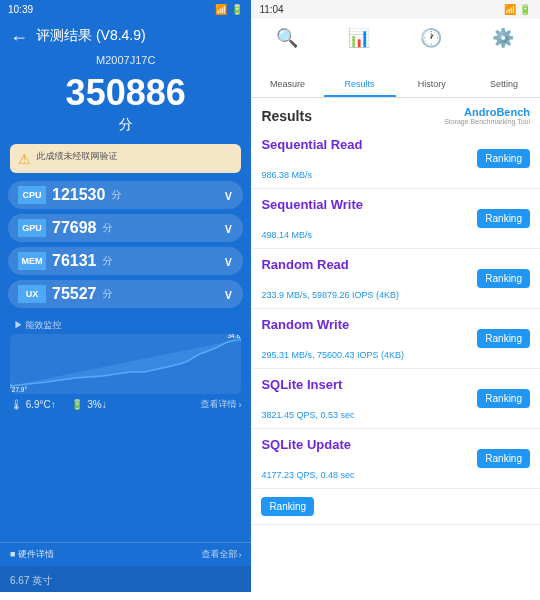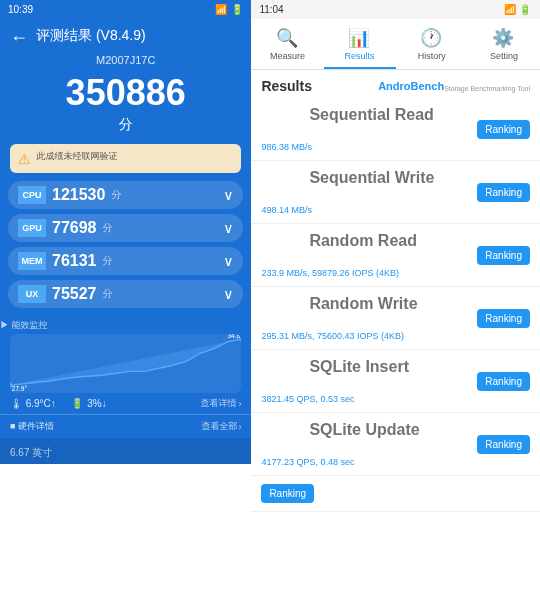--- a/index.html
+++ b/index.html
@@ -7,21 +7,21 @@
       width: 540px;
       height: 600px;
       display: flex;
       font-family: Arial, sans-serif;
       overflow: hidden;
     }
 
     
     .left-panel {
       width: 270px;
-      height: 464px;
+      height: 592px;
       background: #1a6fd4;
       display: flex;
       flex-direction: column;
       overflow: hidden;
     }
     .left-status-bar {
       display: flex;
       justify-content: space-between;
       align-items: center;
       padding: 4px 8px;
@@ -126,21 +126,21 @@
       color: rgba(255,255,255,0.7);
       font-size: 10px;
     }
     .chevron-down {
       color: white;
       font-size: 14px;
     }
     .section-label {
       color: rgba(255,255,255,0.7);
       font-size: 9px;
-      padding: 2px 0;
+      padding: 2px 14px;
     }
     .chart-area {
       margin: 0 10px;
       background: rgba(255,255,255,0.08);
       border-radius: 6px;
       height: 60px;
       position: relative;
       overflow: hidden;
     }
     .chart-area svg {
@@ -225,39 +225,40 @@
     .nav-item.active {
       border-bottom: 2px solid #2196F3;
     }
     .nav-item .nav-icon {
       font-size: 18px;
       margin-bottom: 2px;
     }
     .nav-item .nav-label {
       font-size: 9px;
       color: #555;
+      margin-top: 28px;
     }
     .nav-item.active .nav-label {
       color: #2196F3;
     }
     .results-header {
       display: flex;
       align-items: center;
       justify-content: space-between;
       padding: 8px 10px 4px;
       background: white;
     }
     .results-title {
       font-size: 14px;
       font-weight: bold;
       color: #333;
     }
     .androbench-logo {
       display: flex;
-      flex-direction: row;
+      flex-direction: column;
       align-items: flex-end;
     }
     .androbench-name {
       font-size: 11px;
       font-weight: bold;
       color: #2196F3;
     }
     .androbench-sub {
       font-size: 7px;
       color: #999;
@@ -271,24 +272,23 @@
       display: flex;
       align-items: center;
       justify-content: space-between;
       padding: 8px 10px;
       border-bottom: 1px solid #eee;
     }
     .result-info {
       flex: 1;
     }
     .result-name {
-      font-size: 16px;
-      font-weight: bold;
-      color: #737373;
-      margin-left: 48px;
+      font-size: 13px;
+      font-weight: bold;
+      color: #6d28d9;
     }
     .result-value {
       font-size: 9px;
       color: #2196F3;
       margin-top: 18px;
     }
     .ranking-btn {
       background: #2196F3;
       color: white;
       border: none;

